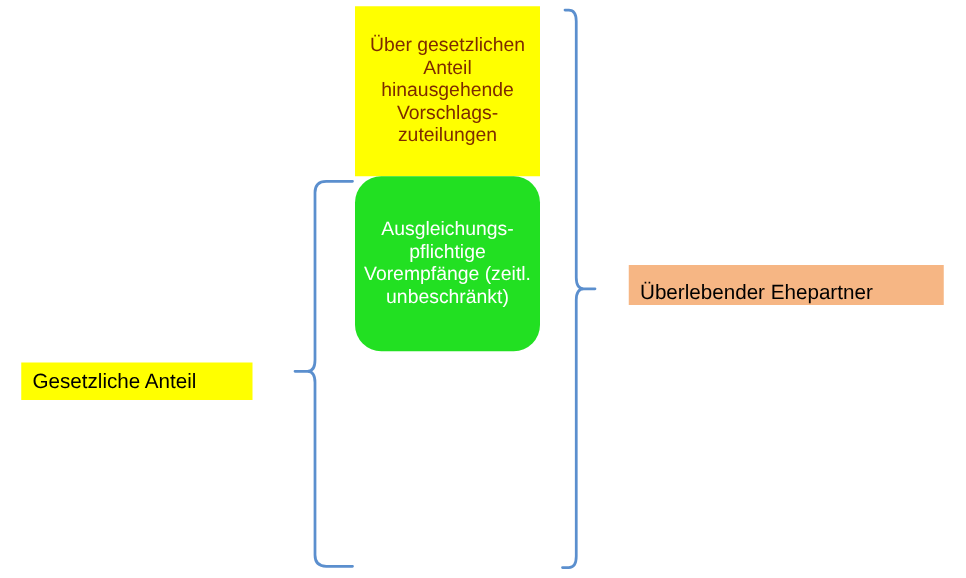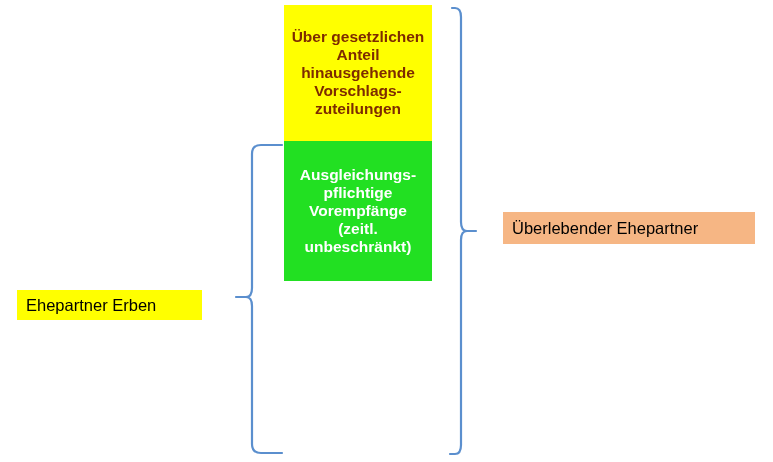--- a/index.html
+++ b/index.html
@@ -28,35 +28,35 @@
     left: 0;
     width: 100%;
     box-sizing: border-box;
     display: flex;
     align-items: center;
     justify-content: flex-end;
     text-align: center;
     line-height: 1.17;
     font-size: 15.5px;
     padding: 16px 4px;
-    font-weight: bold;
   }
 
   .band-yellow {
     top: 0;
     height: 136px;
     background: #ffff00;
     color: #7d2b00;
   }
 
   .band-green {
     top: 136px;
     height: 140px;
     background: #22e022;
     color: #ffffff;
+    border-radius: 21px;
   }
 
   .band-blue {
     top: 276px;
     height: 181px;
     background: #0c74bd;
     color: #ffffff;
   }
 
   .band span {
@@ -83,20 +83,21 @@
     padding-left: 9px;
   }
 
   .label-right {
     left: 503px;
     top: 212px;
     width: 252px;
     height: 32px;
     background: #f6b684;
     padding-left: 9px;
+    align-items: flex-end;
   }
 
   .brace-svg {
     position: absolute;
     left: 0;
     top: 0;
     width: 773px;
     height: 462px;
     pointer-events: none;
   }
@@ -138,18 +139,18 @@
            Q 461 231 467 231
            L 476 231
            L 467 231
            Q 461 231 461 240
            L 461 445
            Q 461 454 455 454
            L 450 454" fill="none" stroke="#5b8fce" stroke-width="2.2" stroke-linecap="round" stroke-linejoin="round"></path>
 </svg>
 
 <div class="label-box label-left">
-  <span>Ehepartner Erben</span>
+  <span>Gesetzliche Anteil</span>
 </div>
 
 <div class="label-box label-right">
   <span>Überlebender Ehepartner</span>
 </div>
 
 </body></html>

